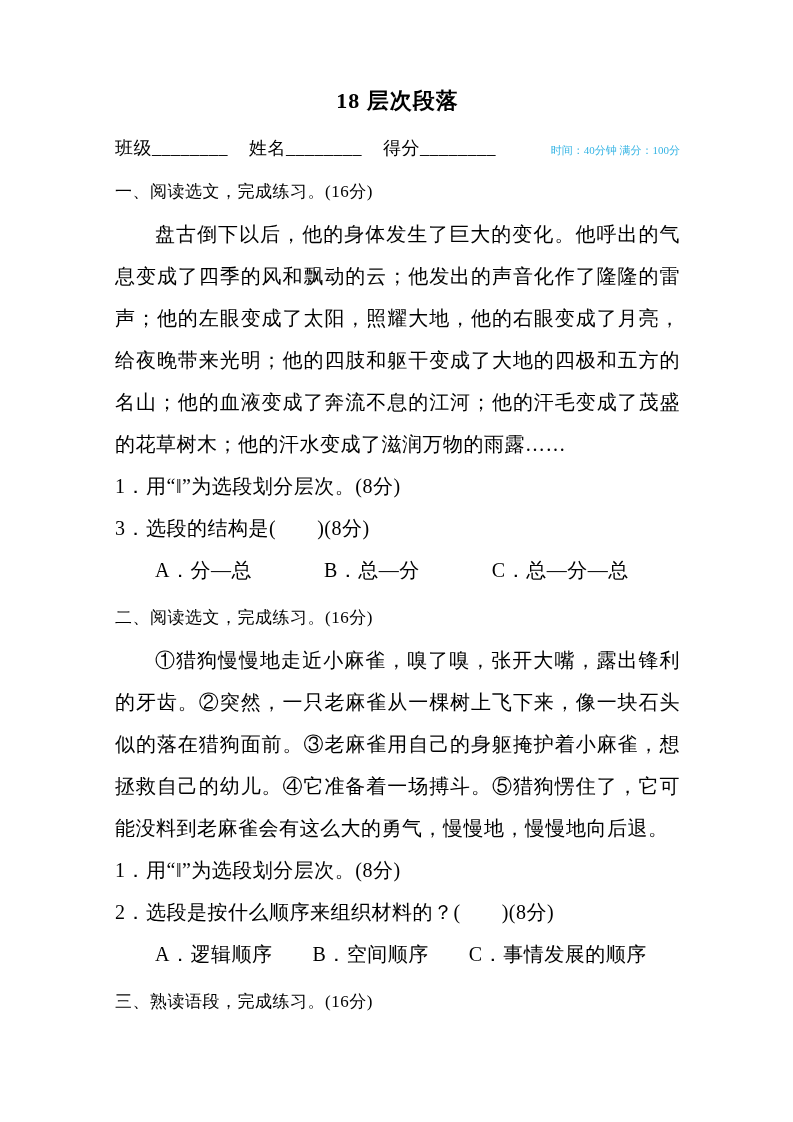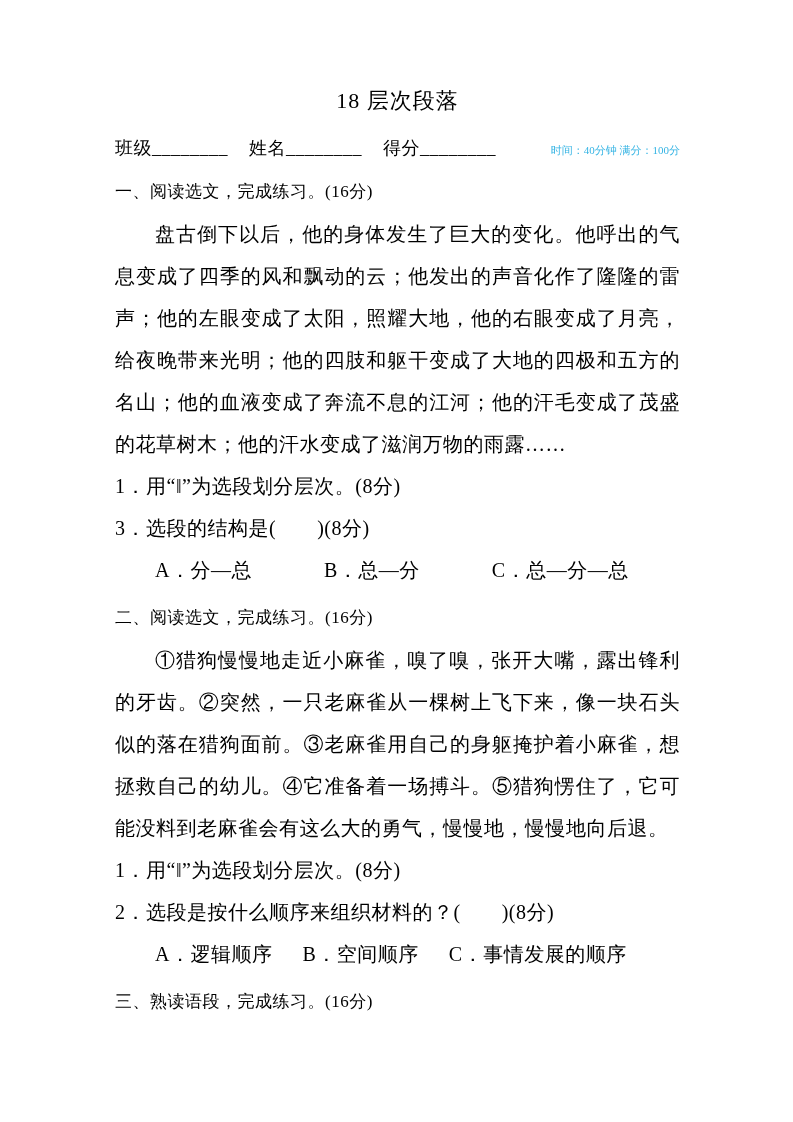--- a/index.html
+++ b/index.html
@@ -14,21 +14,21 @@
     padding: 86px 113px 0 115px;
     font-family: "Liberation Serif", "DejaVu Serif", serif;
     color: #000000;
     overflow: hidden;
   }
   .content { width: 565px; }
   .title {
     margin: 0 0 20px 0;
     text-align: center;
     font-size: 22px;
-    font-weight: normal;
+    font-weight: bold;
     letter-spacing: 1px;
   }
   .header-row {
     display: flex;
     justify-content: space-between;
     align-items: baseline;
     margin-bottom: 11px;
   }
   .fields { font-size: 18px; letter-spacing: 0.5px; }
   .fields span { margin-right: 16px; }
@@ -58,21 +58,21 @@
     letter-spacing: 0.5px;
   }
   .options {
     display: flex;
     padding-left: 40px;
     font-size: 20px;
     line-height: 42px;
     letter-spacing: 0.5px;
   }
   .options.wide { gap: 72px; }
-  .options.narrow { gap: 30px; }
+  .options.narrow { gap: 40px; }
 </style>
 </head>
 <body>
 
 <div class="page">
   <div class="content">
 
     <h1 class="title">18 层次段落</h1>
 
     <div class="header-row">

